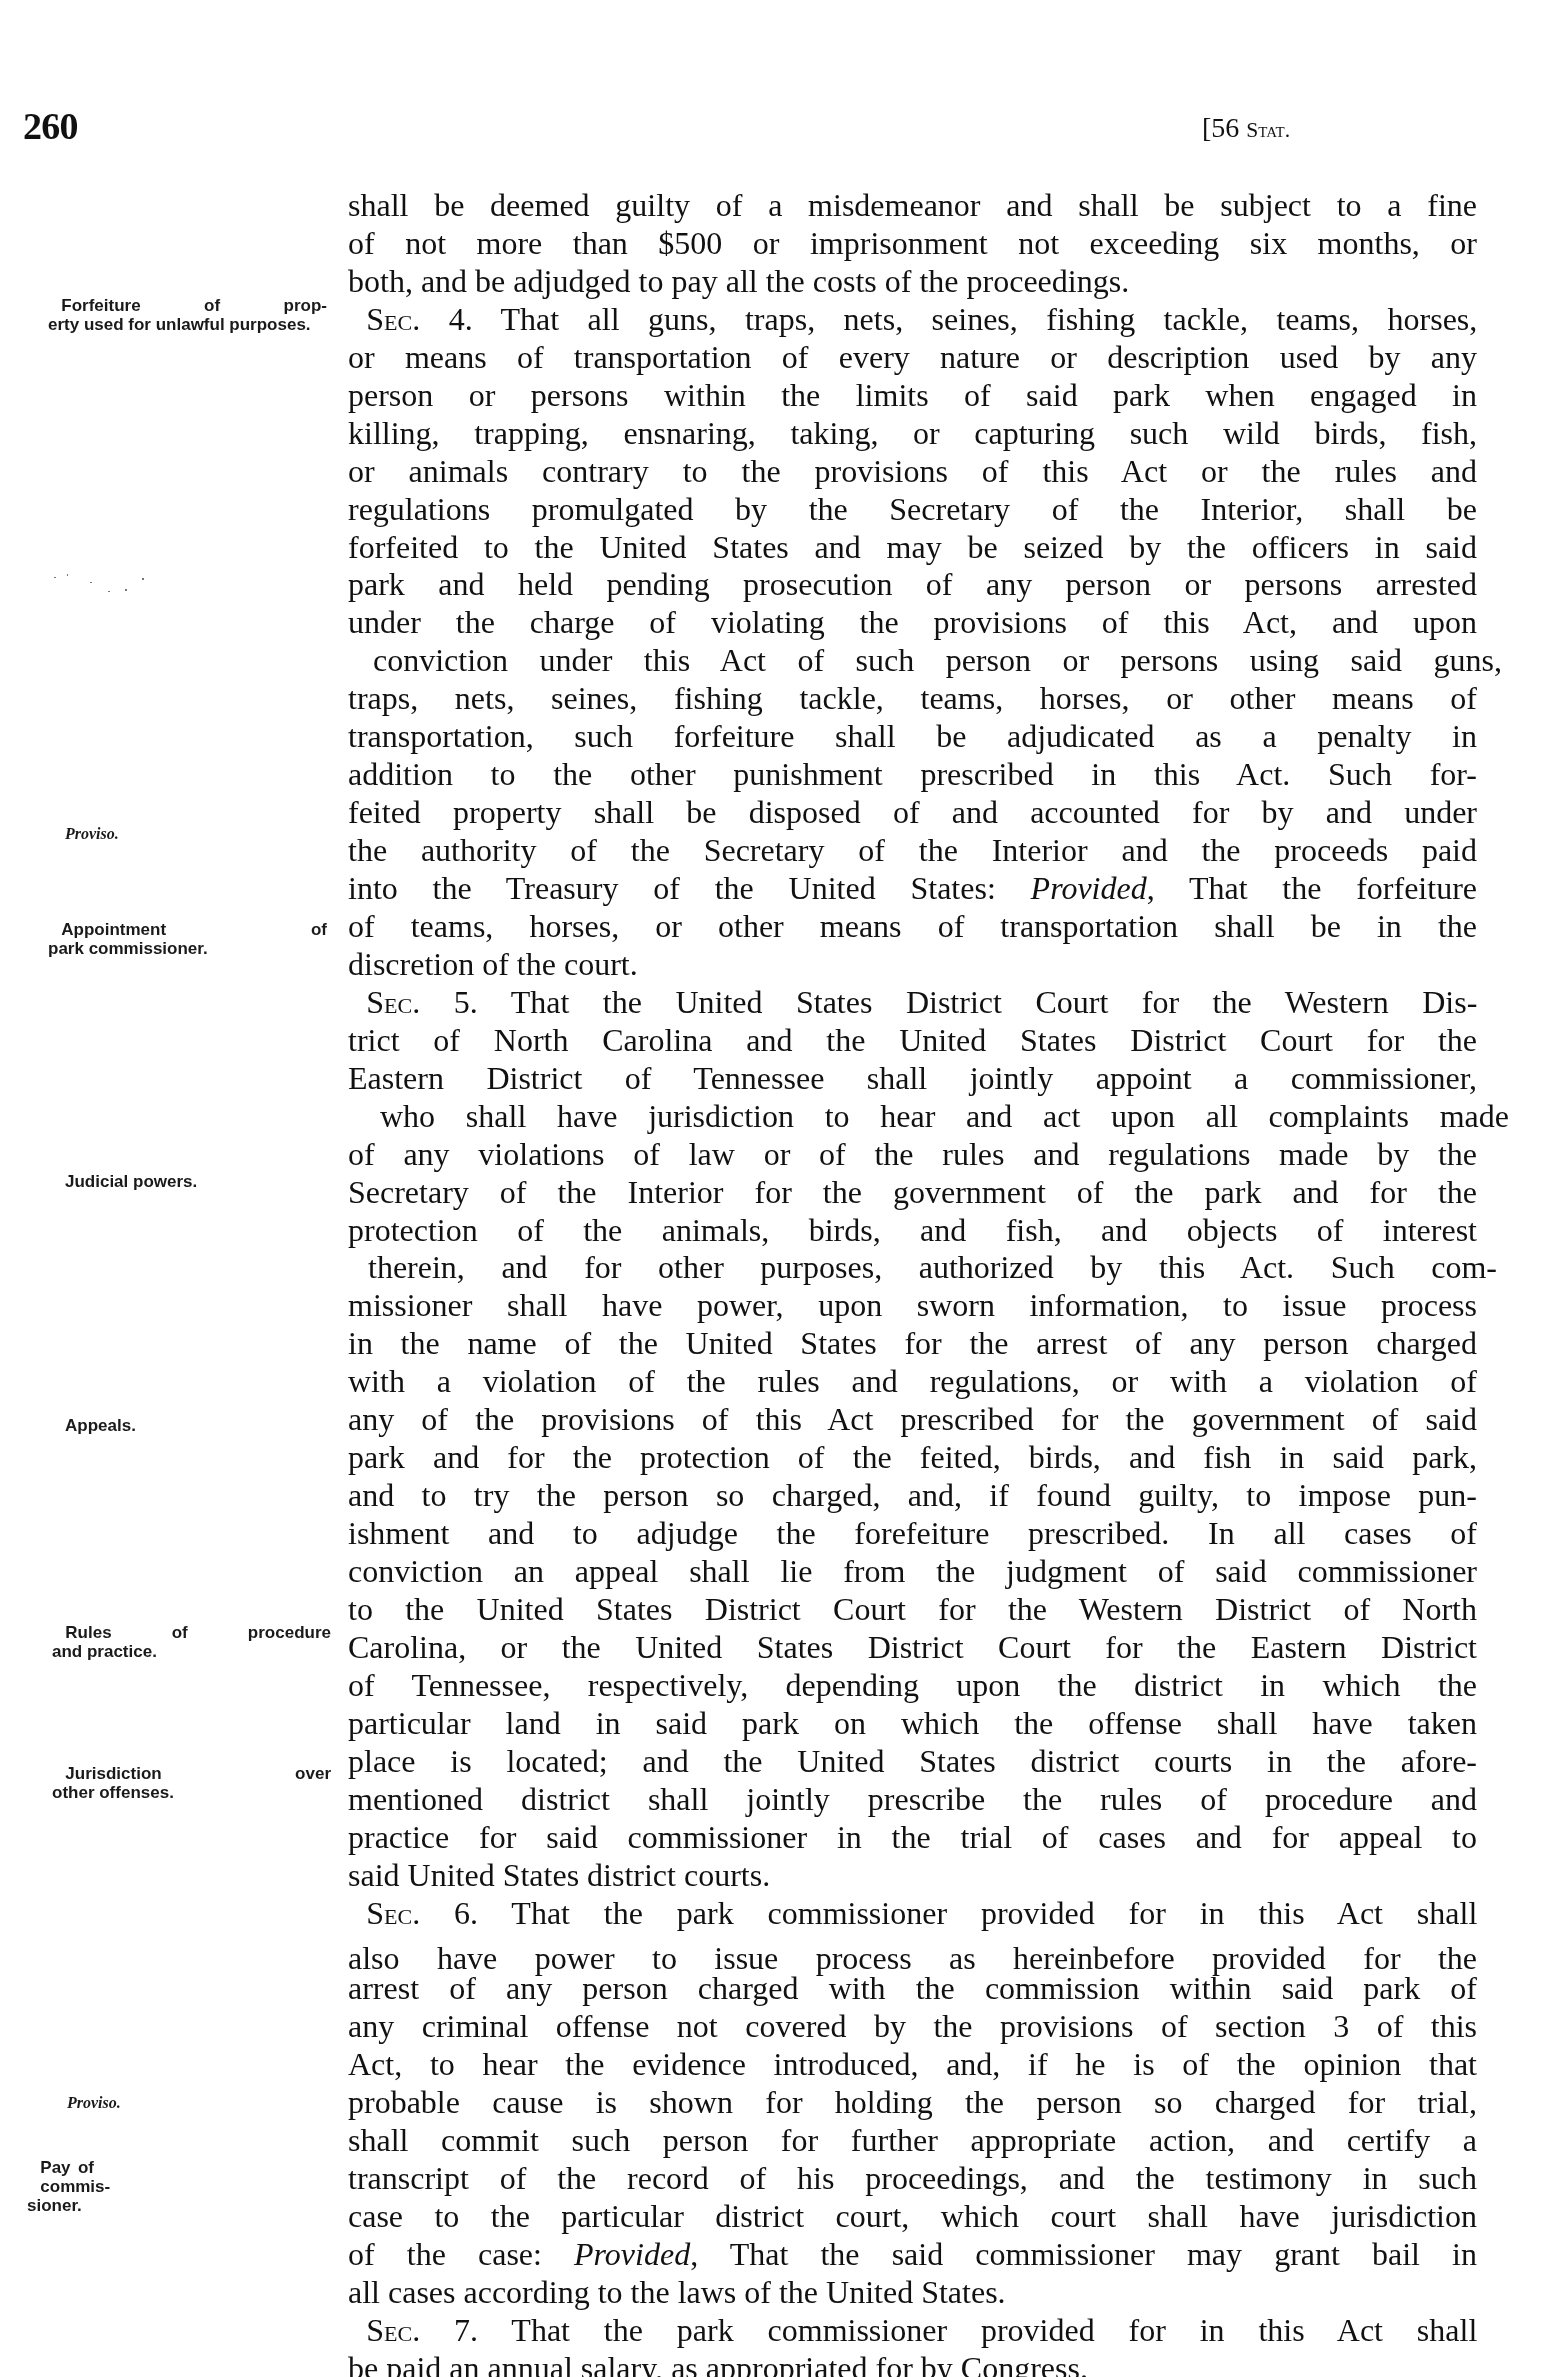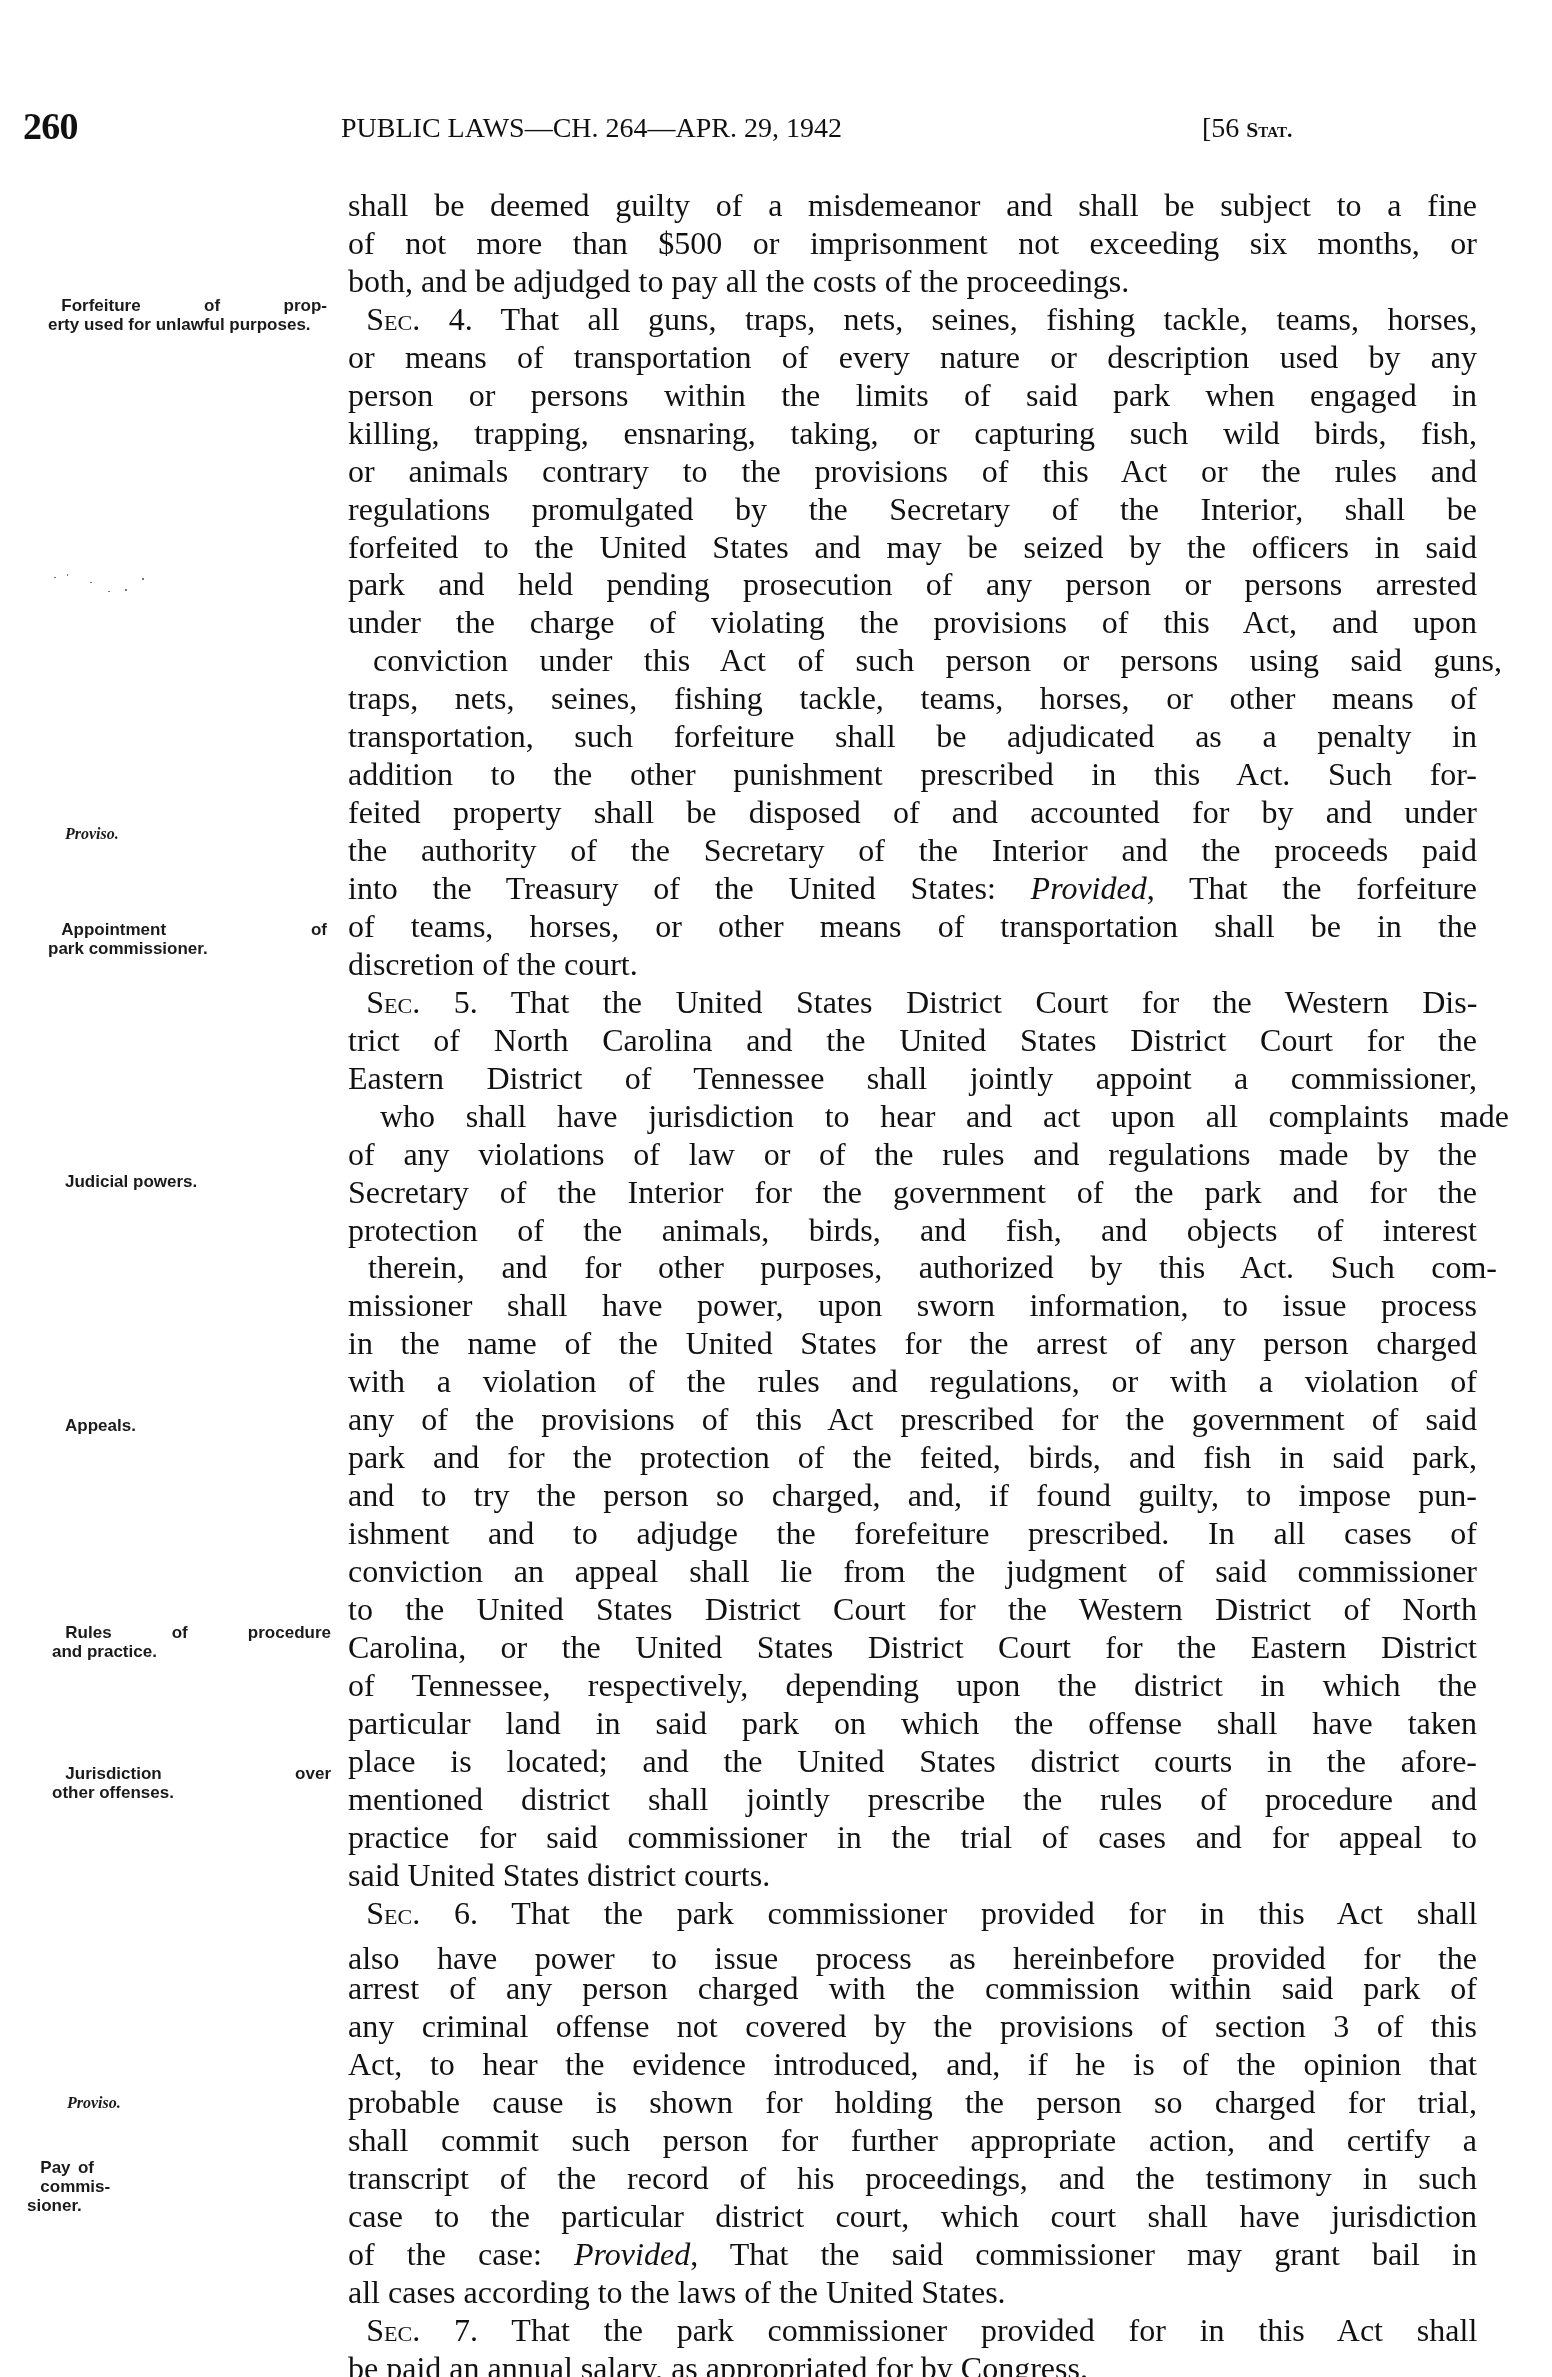--- a/index.html
+++ b/index.html
@@ -23,22 +23,21 @@
   .margin-note.italic-note { font-family: "Liberation Serif", "DejaVu Serif", serif; font-style: italic; font-size: 16px; }
   .margin-note .first { display: block; padding-left: 13.3px; text-align: justify; text-align-last: justify; }
   .specks { position: absolute; left: 50px; top: 574px; width: 108px; height: 25px; }
   .specks span { position: absolute; width: 1.7px; height: 1.7px; background: #777; }
 </style>
 </head>
 <body>
 
 <div class="header">
   <span class="page-num">260</span>
-  <span class="running-head">PUBLIC LAWS—CH. 264—APR. 29, 1942</span>
-  <span class="volume-ref"><span>[56 </span><span class="sc" style="font-variant: small-caps; font-weight: bold;">Stat.</span></span>
+  <span class="volume-ref"><span>[56 </span><span class="sc" style="font-variant: small-caps;">Stat.</span></span>
 </div>
 
 <div class="margin-note" style="top:296px;">
   <span class="first">Forfeiture of prop-</span>
   <span>erty used for unlawful purposes.</span>
 </div>
 <div class="specks">
   <span style="left:4.2px;top:2.5px"></span>
     <span style="left:16.6px;top:0px"></span>
     <span style="left:40px;top:7.5px"></span>

